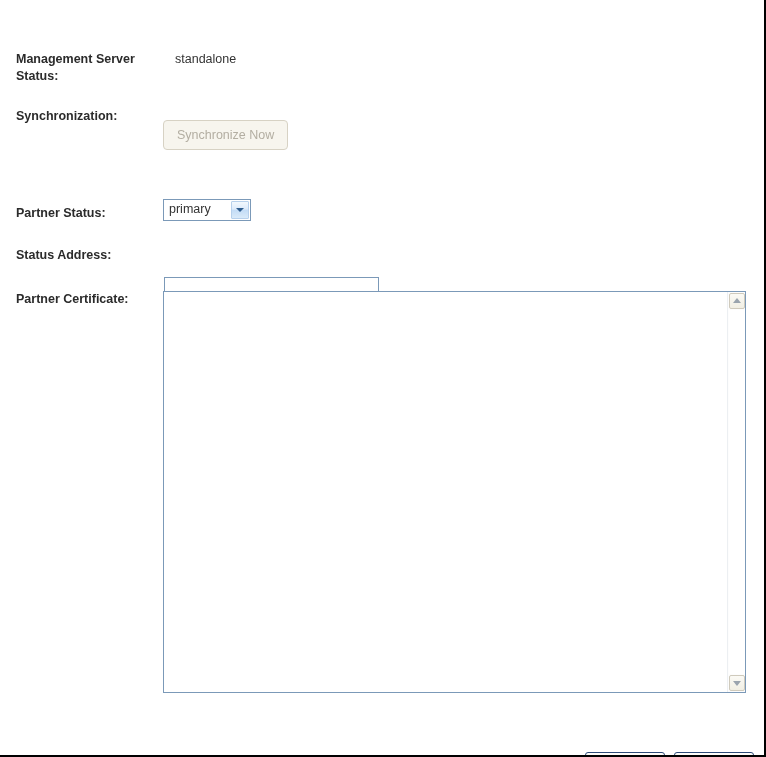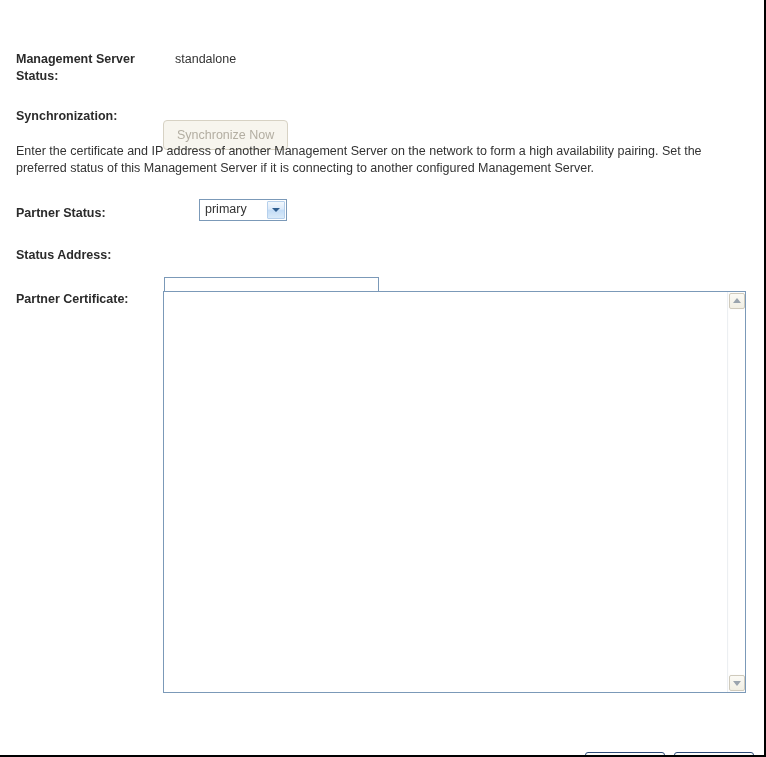--- a/index.html
+++ b/index.html
@@ -112,21 +112,20 @@
   #lbl-change { left: 16px; top: 172px; }
   #select-wrap {
     position: absolute;
     left: 163px;
     top: 166px;
     width: 88px;
     height: 22px;
     box-sizing: border-box;
     border: 1px solid #7b99b8;
     background: #ffffff;
-    margin-left: 36px;
   }
   #select-wrap .sel-value {
     position: absolute;
     left: 5px;
     top: 2px;
     font-size: 12.5px;
     color: #333333;
     white-space: nowrap;
   }
   #select-wrap .sel-arrow {
@@ -282,21 +281,20 @@
 
 
   <div id="content">
 
     <div class="lbl" id="lbl-status">Management Server Status:</div>
     <div class="val" id="val-status">standalone</div>
 
     <div class="lbl" id="lbl-sync">Synchronization:</div>
     <button id="btn-sync" disabled="">Synchronize Now</button>
 
-    <div id="desc">Enter the certificate and IP address of another Management Server on the network to form a high availability pairing. Set the preferred status of this Management Server if it is connecting to another configured Management Server.</div>
 
     <div class="lbl" id="lbl-change">Partner Status:</div>
     <div id="select-wrap">
       <span class="sel-value">primary</span>
       <span class="sel-arrow"></span>
     </div>
 
     <div class="lbl" id="lbl-addr">Status Address:</div>
     <input id="input-addr" type="text" placeholder="" style="">
 

